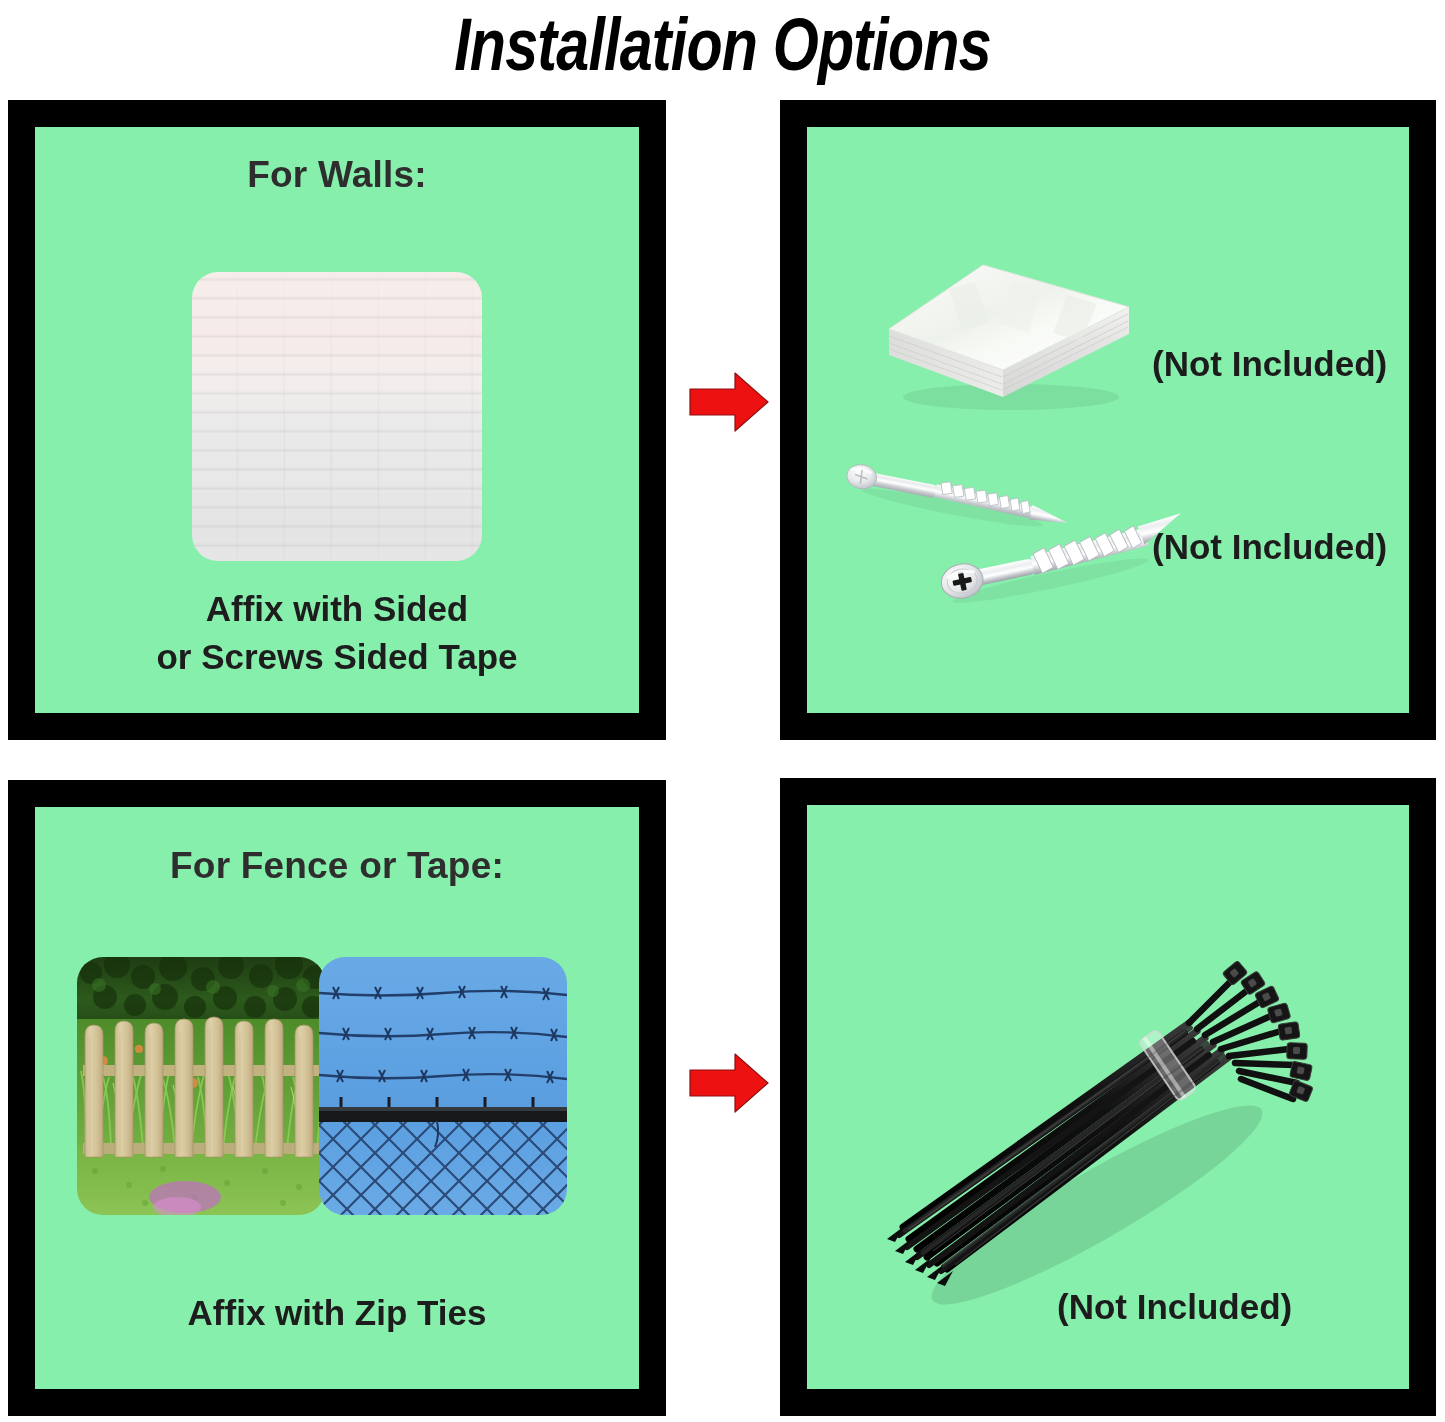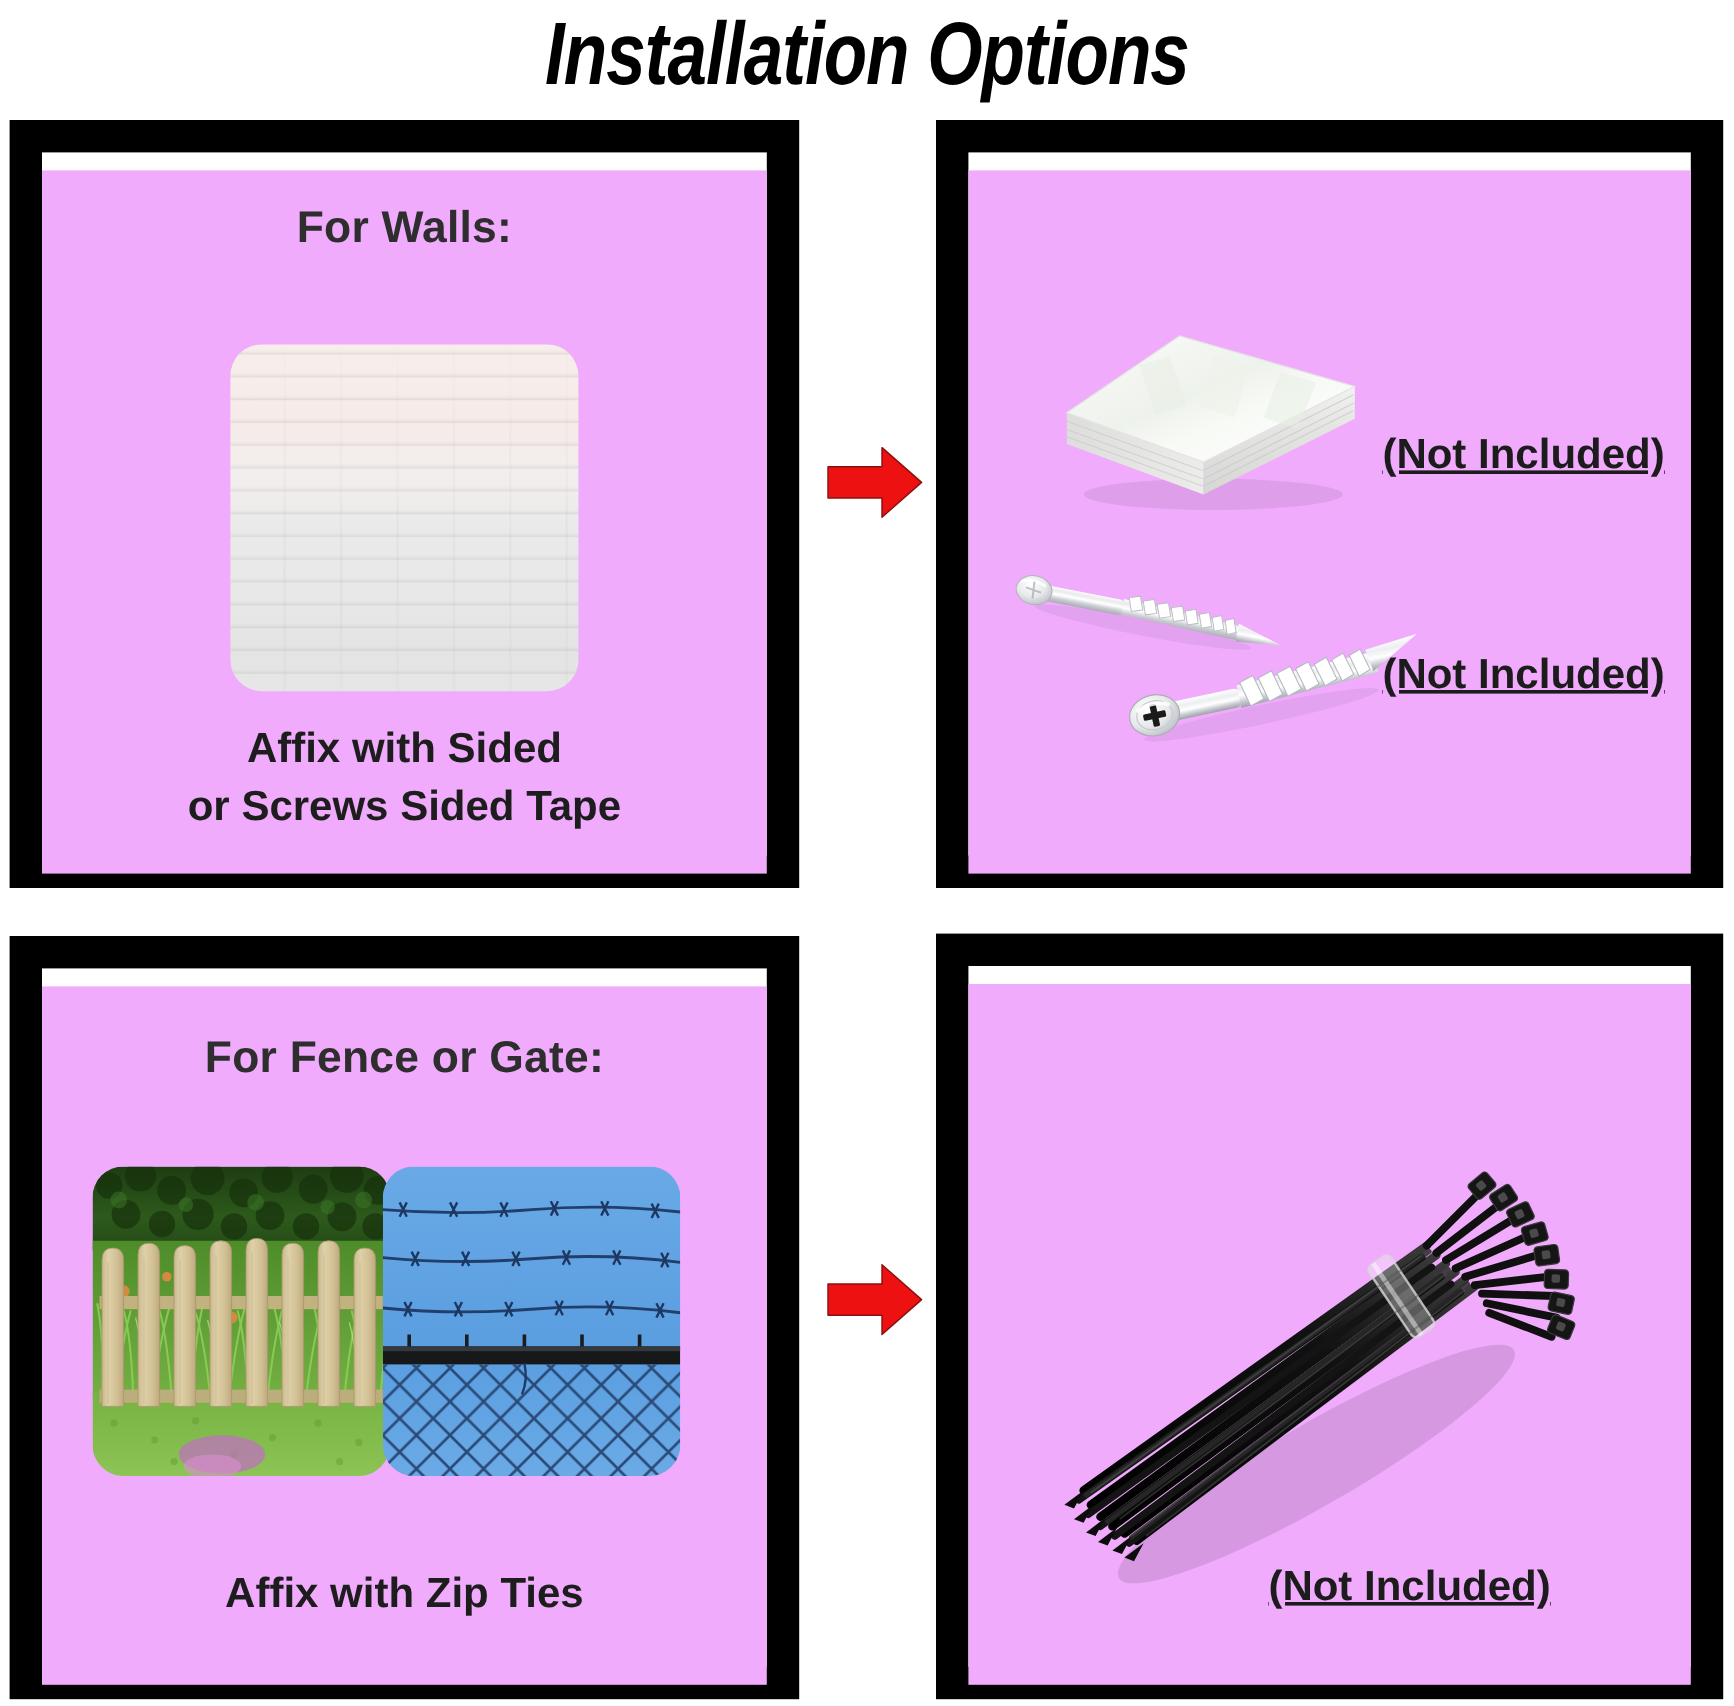--- a/index.html
+++ b/index.html
@@ -47,23 +47,22 @@
   }
   #panel-tl { left: 8px;   top: 100px;  width: 658px; height: 640px; }
   #panel-tr { left: 780px; top: 100px;  width: 656px; height: 640px; }
   #panel-bl { left: 8px;   top: 780px;  width: 658px; height: 636px; }
   #panel-br { left: 780px; top: 778px;  width: 656px; height: 638px; }
 
   .panel-inner {
     position: relative;
     width: 100%;
     height: 100%;
-    background: #f0abfc;
+    background: #86efac;
     overflow: hidden;
-    margin-top: 15px;
   }
 
   
   .panel-heading {
     position: absolute;
     left: 0; right: 0;
     text-align: center;
     font-size: 37px;
     font-weight: 700;
     color: #2e2e2e;
@@ -83,21 +82,20 @@
   }
   #caption-walls { bottom: 32px; }
   #caption-fence { bottom: 52px; }
 
   .not-included {
     position: absolute;
     font-size: 35px;
     font-weight: 700;
     color: #1c1c1c;
     white-space: nowrap;
-    text-decoration: underline;
   }
   #ni-tape   { left: 345px; top: 217px; }
   #ni-screws { left: 345px; top: 400px; }
   #ni-zip    { left: 250px; top: 482px; }
 
   
   .arrow {
     position: absolute;
     width: 82px;
     height: 62px;
@@ -355,21 +353,21 @@
       </div>
 
       <div class="not-included" id="ni-screws">(Not Included)</div>
 
     </div>
   </div>
 
   <div class="panel" id="panel-bl">
     <div class="panel-inner">
 
-      <div class="panel-heading" id="heading-fence">For Fence or Gate:</div>
+      <div class="panel-heading" id="heading-fence">For Fence or Tape:</div>
 
       <div class="photo" id="photo-picket">
         <svg viewBox="0 0 248 258" width="248" height="258" preserveAspectRatio="none" aria-hidden="true">
           <defs>
             <linearGradient id="hedge" x1="0" y1="0" x2="0" y2="1">
               <stop offset="0%" stop-color="#1e3d12"></stop>
               <stop offset="60%" stop-color="#2d5a1c"></stop>
               <stop offset="100%" stop-color="#234a16"></stop>
             </linearGradient>
             <linearGradient id="grassBack" x1="0" y1="0" x2="0" y2="1">

